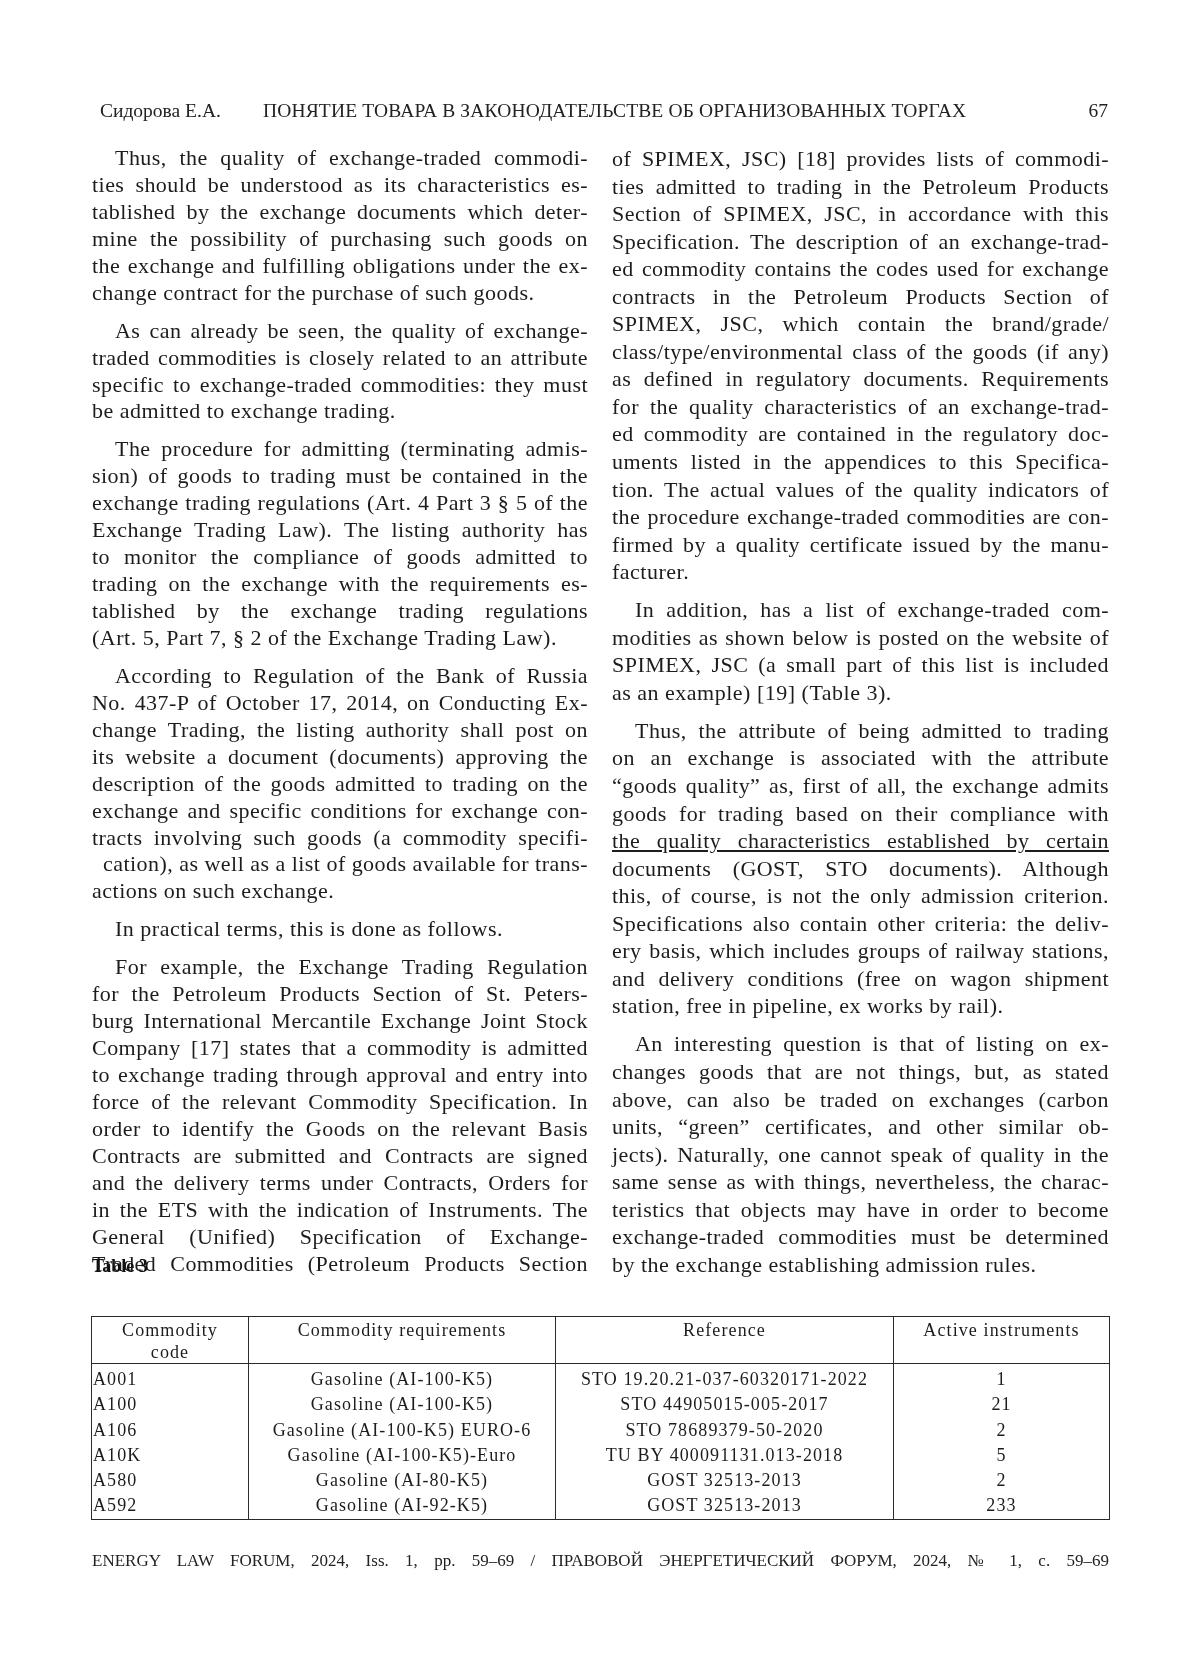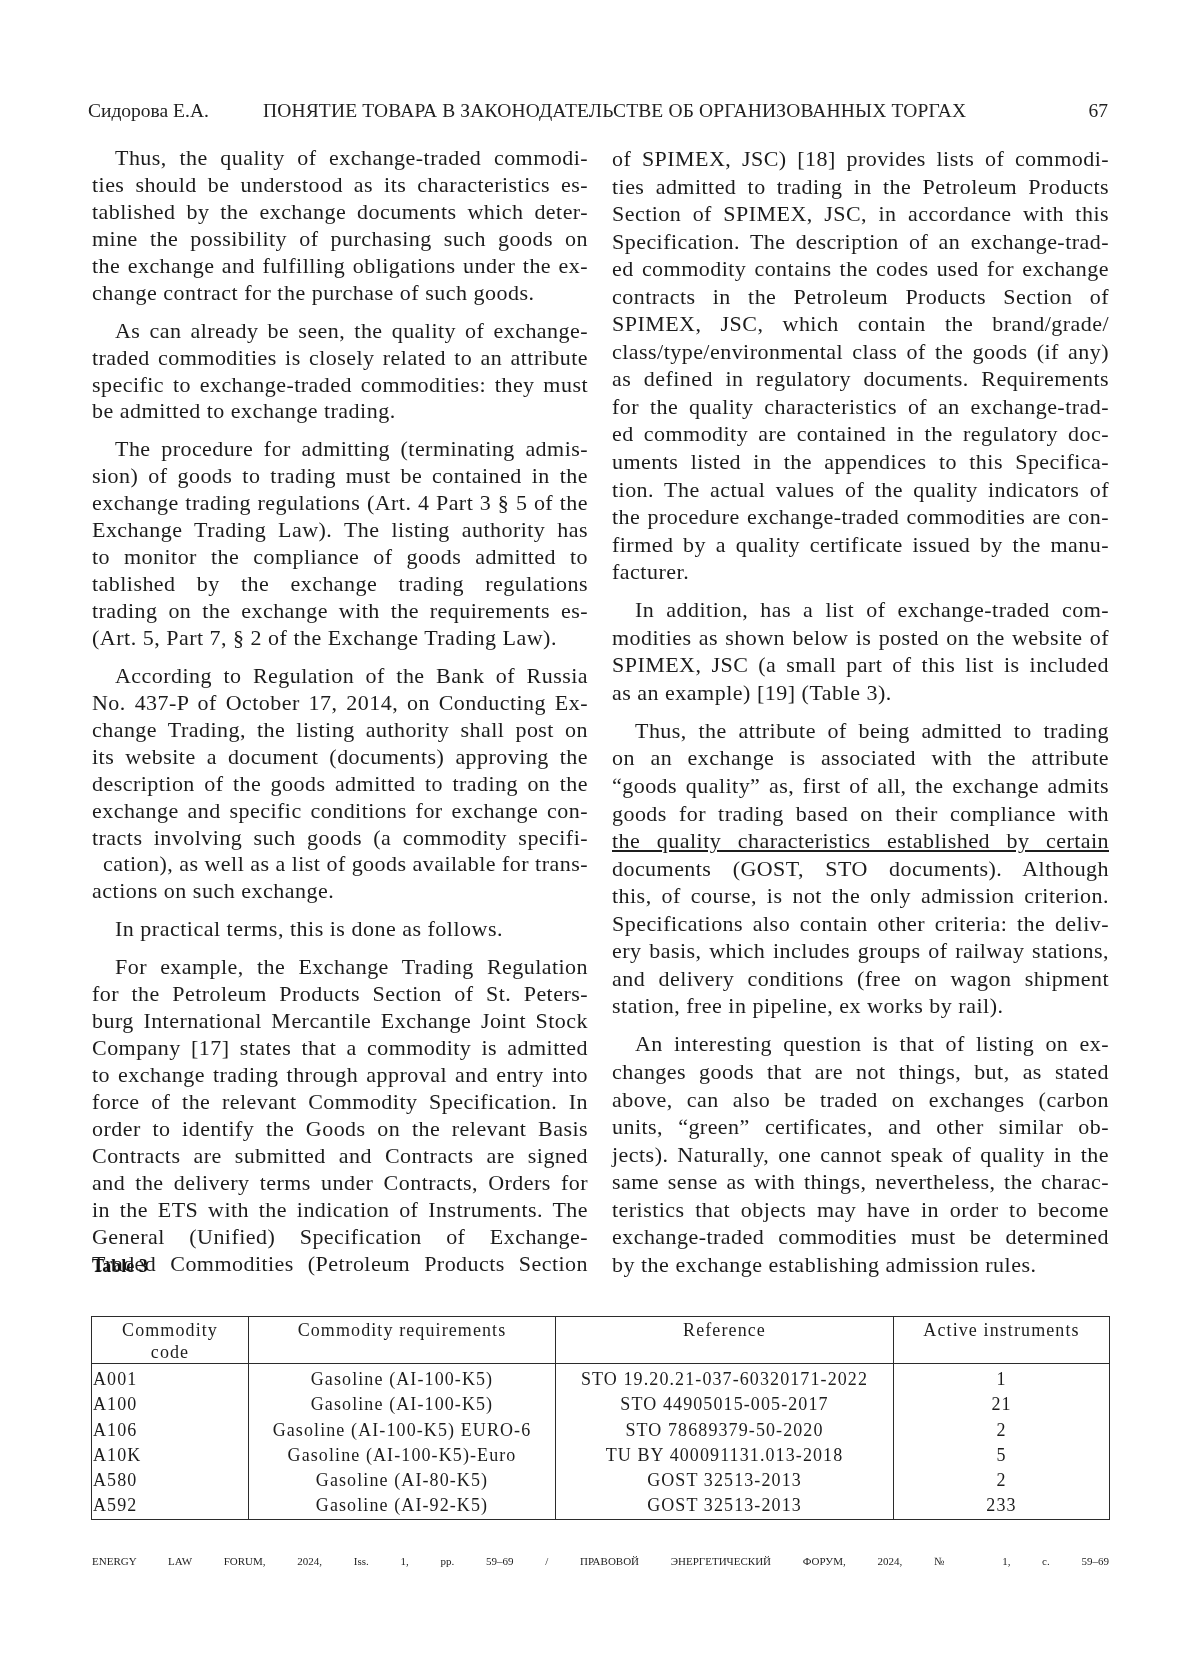--- a/index.html
+++ b/index.html
@@ -10,21 +10,21 @@
     background: #ffffff;
     overflow: hidden;
     color: #1c1c1c;
     font-family: "Liberation Serif", "DejaVu Serif", serif;
   }
   
   .running-head {
     position: absolute; top: 100px; left: 0; width: 1200px; height: 22px;
     font-size: 19.5px; line-height: 22px; color: #222;
   }
-  .rh-author { position: absolute; left: 88px; top: 0; white-space: nowrap; }
+  .rh-author { position: absolute; left: 100px; top: 0; white-space: nowrap; }
   .rh-title  { position: absolute; left: 263px; top: 0; white-space: nowrap; letter-spacing: 0.15px; }
   .rh-page   { position: absolute; right: 92px; top: 0; white-space: nowrap; }
 
   
   .col {
     position: absolute; top: 145px;
     font-size: 22px; letter-spacing: 0.5px;
   }
   .col-left  { left: 92px;  width: 496px; }
   .col-right { left: 612px; width: 497px; }
@@ -73,21 +73,21 @@
     white-space: nowrap;
     border-left: 1px solid #2b2b2b;
     border-right: 1px solid #2b2b2b;
   }
   .data-table tbody tr:first-child td { padding-top: 3px; }
   .data-table td.code { text-align: left; padding-left: 1px; }
 
   
   .footer {
     position: absolute; left: 92px; top: 1551px; width: 1017px;
-    font-size: 11px; line-height: 20px; color: #222;
+    font-size: 17px; line-height: 20px; color: #222;
     text-align: justify; text-align-last: justify;
     white-space: nowrap;
     word-spacing: 3px;
   }
 </style>
 </head>
 <body>
 
 <div class="page">
 
@@ -111,22 +111,22 @@
         <div class="ln" style="letter-spacing: 0.462264px;">traded commodities is closely related to an attribute</div>
         <div class="ln" style="letter-spacing: 0.46px;">specific to exchange-traded commodities: they must</div>
         <div class="ln last">be admitted to exchange trading.</div>
       </div>
       <div class="para">
         <div class="ln first" style="letter-spacing: 0.457447px;">The procedure for admitting (terminating admis-</div>
         <div class="ln" style="letter-spacing: 0.46px;">sion) of goods to trading must be contained in the</div>
         <div class="ln" style="letter-spacing: 0.462963px;">exchange trading regulations (Art. 4 Part 3 § 5 of the</div>
         <div class="ln" style="letter-spacing: 0.458333px;">Exchange Trading Law). The listing authority has</div>
         <div class="ln" style="letter-spacing: 0.456522px;">to monitor the compliance of goods admitted to</div>
+        <div class="ln" style="letter-spacing: 0.459184px;">trading on the exchange with the requirements es-</div>
         <div class="ln" style="letter-spacing: 0.455556px;">tablished by the exchange trading regulations</div>
-        <div class="ln" style="letter-spacing: 0.459184px;">trading on the exchange with the requirements es-</div>
         <div class="ln last">(Art. 5, Part 7, § 2 of the Exchange Trading Law).</div>
       </div>
       <div class="para">
         <div class="ln first" style="letter-spacing: 0.455556px;">According to Regulation of the Bank of Russia</div>
         <div class="ln" style="letter-spacing: 0.458333px;">No. 437-P of October 17, 2014, on Conducting Ex-</div>
         <div class="ln" style="letter-spacing: 0.460784px;">change Trading, the listing authority shall post on</div>
         <div class="ln" style="letter-spacing: 0.458333px;">its website a document (documents) approving the</div>
         <div class="ln" style="letter-spacing: 0.460784px;">description of the goods admitted to trading on the</div>
         <div class="ln" style="letter-spacing: 0.46px;">exchange and specific conditions for exchange con-</div>
         <div class="ln" style="letter-spacing: 0.459184px;">tracts involving such goods (a commodity specifi-</div>

